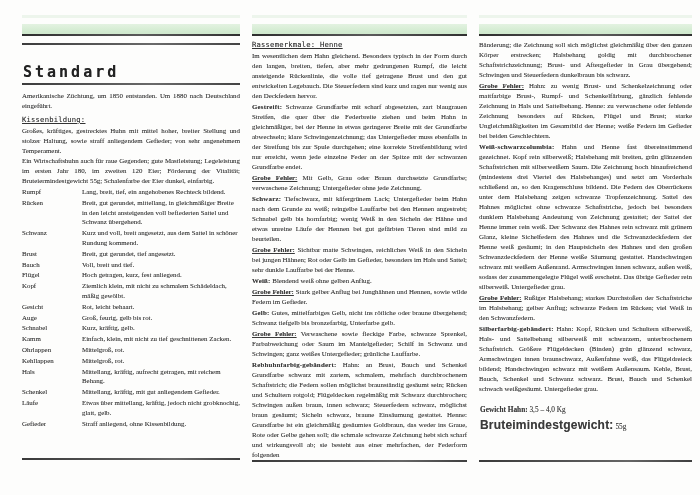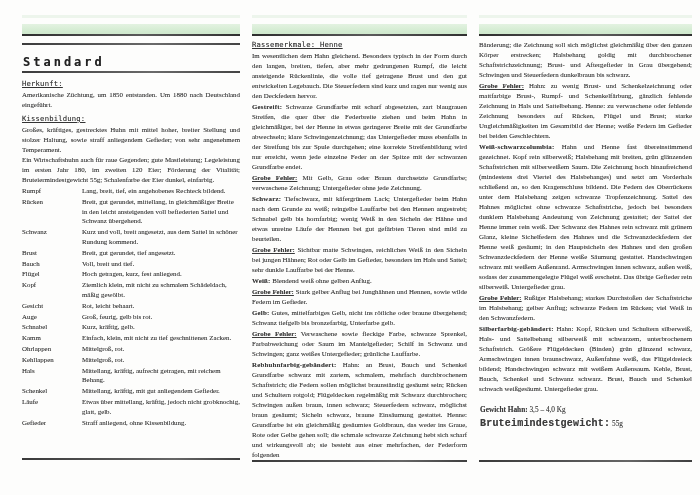--- a/index.html
+++ b/index.html
@@ -8,59 +8,58 @@
         text-shadow:0 0 0.5px rgba(90,90,90,.55);}
   .col{position:absolute;top:0;bottom:0;}
   #col1{left:22px;width:218px;}
   #col2{left:252px;width:215px;}
   #col3{left:479px;width:213px;}
   .smear{height:3px;margin-top:15px;background:#edf5ec;}
   .greenbar{height:10px;margin-top:6px;background:linear-gradient(180deg,#e3f2e1,#d3ebd1 70%,#cfe8cd);}
   .darkline{height:2px;background:linear-gradient(90deg,#2d2d2d,#5a5a5a 55%,#303030);}
   .rule{height:2px;background:linear-gradient(90deg,#3c3c3c,#6a6a6a 60%,#444444);}
   .toprule{margin-top:7px;}
-  .title{font-family:"DejaVu Sans Mono",monospace;font-weight:bold;font-size:12px;
-         letter-spacing:3px;color:#222;margin:10px 0 2px 1px;}
+  .title{font-family:"DejaVu Sans Mono",monospace;font-weight:bold;font-size:15px;
+         letter-spacing:3px;color:#222;margin:18px 0 2px 1px;}
   .titlerule{margin-bottom:6px;}
   .sec-h{font-family:"DejaVu Sans Mono",monospace;font-weight:normal;font-size:7.2px;
          letter-spacing:.2px;text-decoration:underline;color:#333;margin:4px 0 2px;}
   .sec-t{font-size:6.9px;line-height:1.45;text-align:justify;margin:0;}
   .traits{margin-top:1px;}
   .row{display:flex;font-size:6.9px;line-height:1.42;margin-bottom:1px;}
   .term{width:60px;flex:none;}
   .desc{flex:1;}
   .body-start{margin-top:4px;}
   .para{font-size:6.9px;line-height:1.45;text-align:justify;margin:0 0 1px;}
   .lead{font-weight:bold;letter-spacing:.2px;}
   .lead-u{font-weight:bold;text-decoration:underline;letter-spacing:0;}
   .facts{position:absolute;left:1px;right:7px;top:405px;}
   .fact{font-size:7.3px;line-height:1.5;margin:0;}
   .flabel{font-weight:bold;}
-  .flabel.mono{font-family:Liberation Mono, monospace;font-size:10px;letter-spacing:.2px;}
+  .flabel.mono{font-family:Liberation Sans, sans-serif;font-size:12px;letter-spacing:.2px;}
   .bottomrule{position:absolute;left:0;right:0;height:2px;
               background:linear-gradient(90deg,#3a3a3a,#666 70%,#3f3f3f);}
   #col1 .bottomrule{top:458px;}
   #col2 .bottomrule{top:460px;}
   #col3 .bottomrule{top:460px;}
 </style>
 </head>
 <body>
 
 <div class="page">
 
   <div class="col" id="col1">
     <div class="smear"></div>
     <div class="greenbar"></div>
     <div class="darkline"></div>
 
     <div class="rule toprule"></div>
     <div class="title">Standard</div>
     <div class="rule titlerule"></div>
 
-    <div class="sec-h">Herkunft:</div>
     <p class="sec-t">Amerikanische Züchtung, um 1850 entstanden. Um 1880 nach Deutschland eingeführt.</p>
 
     <div class="sec-h">Kissenbildung:</div>
     <p class="sec-t">Großes, kräftiges, gestrecktes Huhn mit mittel hoher, breiter Stellung und stolzer Haltung, sowie straff anliegendem Gefieder; von sehr angenehmem Temperament.</p>
 
     <p class="sec-t">Ein Wirtschaftshuhn auch für raue Gegenden; gute Mastleistung; Legeleistung im ersten Jahr 180, im zweiten 120 Eier; Förderung der Vitalität; Bruteiermindestgewicht 55g; Schalenfarbe der Eier dunkel, einfarbig.</p>
 
 
     <div class="traits">
       <div class="row">

